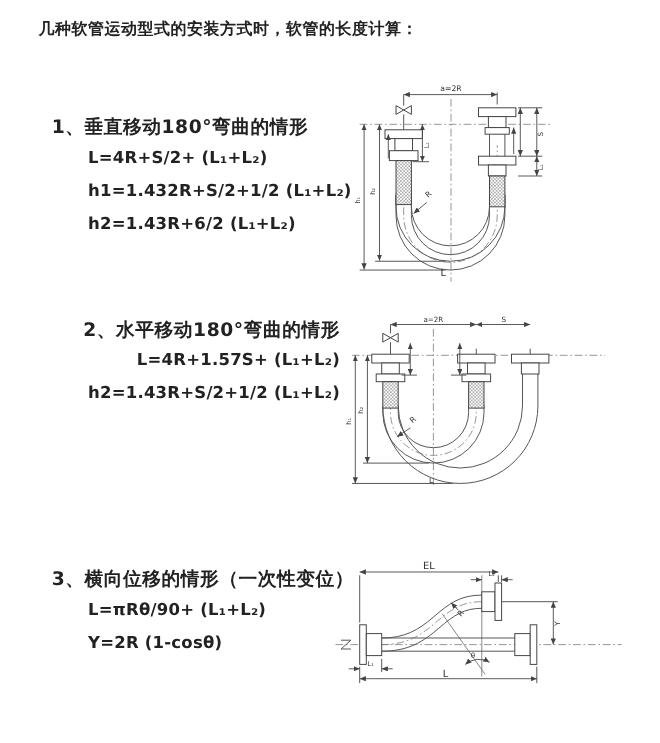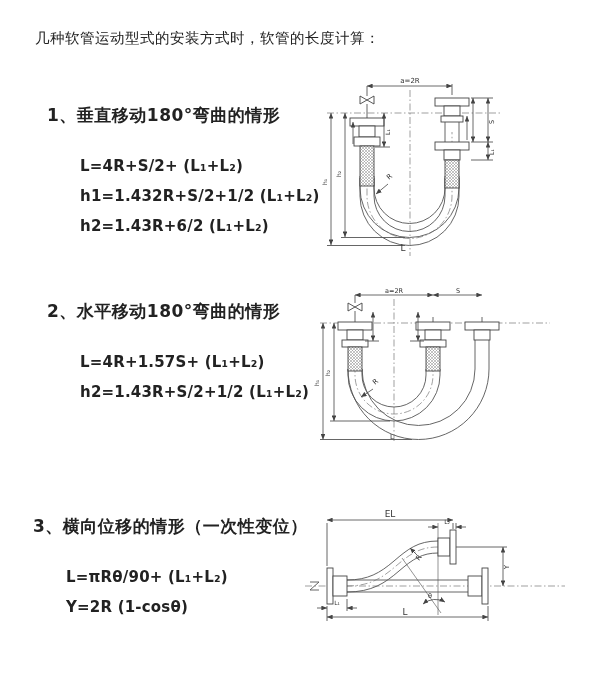--- a/index.html
+++ b/index.html
@@ -2,26 +2,26 @@
 <html><head>
 <meta charset="utf-8">
 <style>
   html,body { margin:0; padding:0; }
   body {
     width:600px; height:675px; position:relative; background:#ffffff;
     font-family:"DejaVu Sans","Liberation Sans",sans-serif; color:#222;
     overflow:hidden;
   }
   .doc-title {
-    position:absolute; left:35px; top:29px;
-    font-size:14.5px; font-weight:normal; letter-spacing:.5px; white-space:pre;
+    position:absolute; left:35px; top:17px;
+    font-size:14.5px; font-weight:bold; letter-spacing:.5px; white-space:pre;
   }
   .section { position:absolute; }
   .sec-heading { font-size:17px; font-weight:bold; letter-spacing:.5px; white-space:pre; }
-  .formulas { margin-top:24px; padding-left:33px; }
+  .formulas { margin-top:1px; padding-left:33px; }
   .formula {
     height:30px; line-height:30px; font-size:15px; font-weight:600;
     white-space:pre; letter-spacing:.2px;
   }
   svg.diagram { position:absolute; }
   svg text { font-family:"DejaVu Sans","Liberation Sans",sans-serif; fill:#333; }
   .ln  { stroke:#555; stroke-width:.9; fill:none; }
   .thin{ stroke:#666; stroke-width:.7; fill:none; }
   .cl  { stroke:#777; stroke-width:.7; fill:none; stroke-dasharray:7 2.5 1.5 2.5; }
   .dim { stroke:#444; stroke-width:.8; fill:none; }
@@ -35,29 +35,29 @@
 
 <div class="section" style="left:47px; top:104px;">
   <div class="sec-heading">1、垂直移动180°弯曲的情形</div>
   <div class="formulas">
     <div class="formula">L=4R+S/2+ (L₁+L₂)</div>
     <div class="formula">h1=1.432R+S/2+1/2 (L₁+L₂)</div>
     <div class="formula">h2=1.43R+6/2 (L₁+L₂)</div>
   </div>
 </div>
 
-<div class="section" style="left:47px; top:300px;">
+<div class="section" style="left:47px; top:288px;text-align:right;">
   <div class="sec-heading">2、水平移动180°弯曲的情形</div>
   <div class="formulas">
     <div class="formula">L=4R+1.57S+ (L₁+L₂)</div>
     <div class="formula">h2=1.43R+S/2+1/2 (L₁+L₂)</div>
   </div>
 </div>
 
-<div class="section" style="left:33px; top:515px;">
+<div class="section" style="left:47px; top:515px;">
   <div class="sec-heading">3、横向位移的情形（一次性变位）</div>
   <div class="formulas">
     <div class="formula">L=πRθ/90+ (L₁+L₂)</div>
     <div class="formula">Y=2R (1-cosθ)</div>
   </div>
 </div>
 
 <svg class="diagram" style="left:315px; top:70px;" width="285" height="190" viewBox="0 0 285 190">
   <defs>
     <marker id="arr" markerWidth="8" markerHeight="6" refX="7" refY="3" orient="auto-start-reverse">

